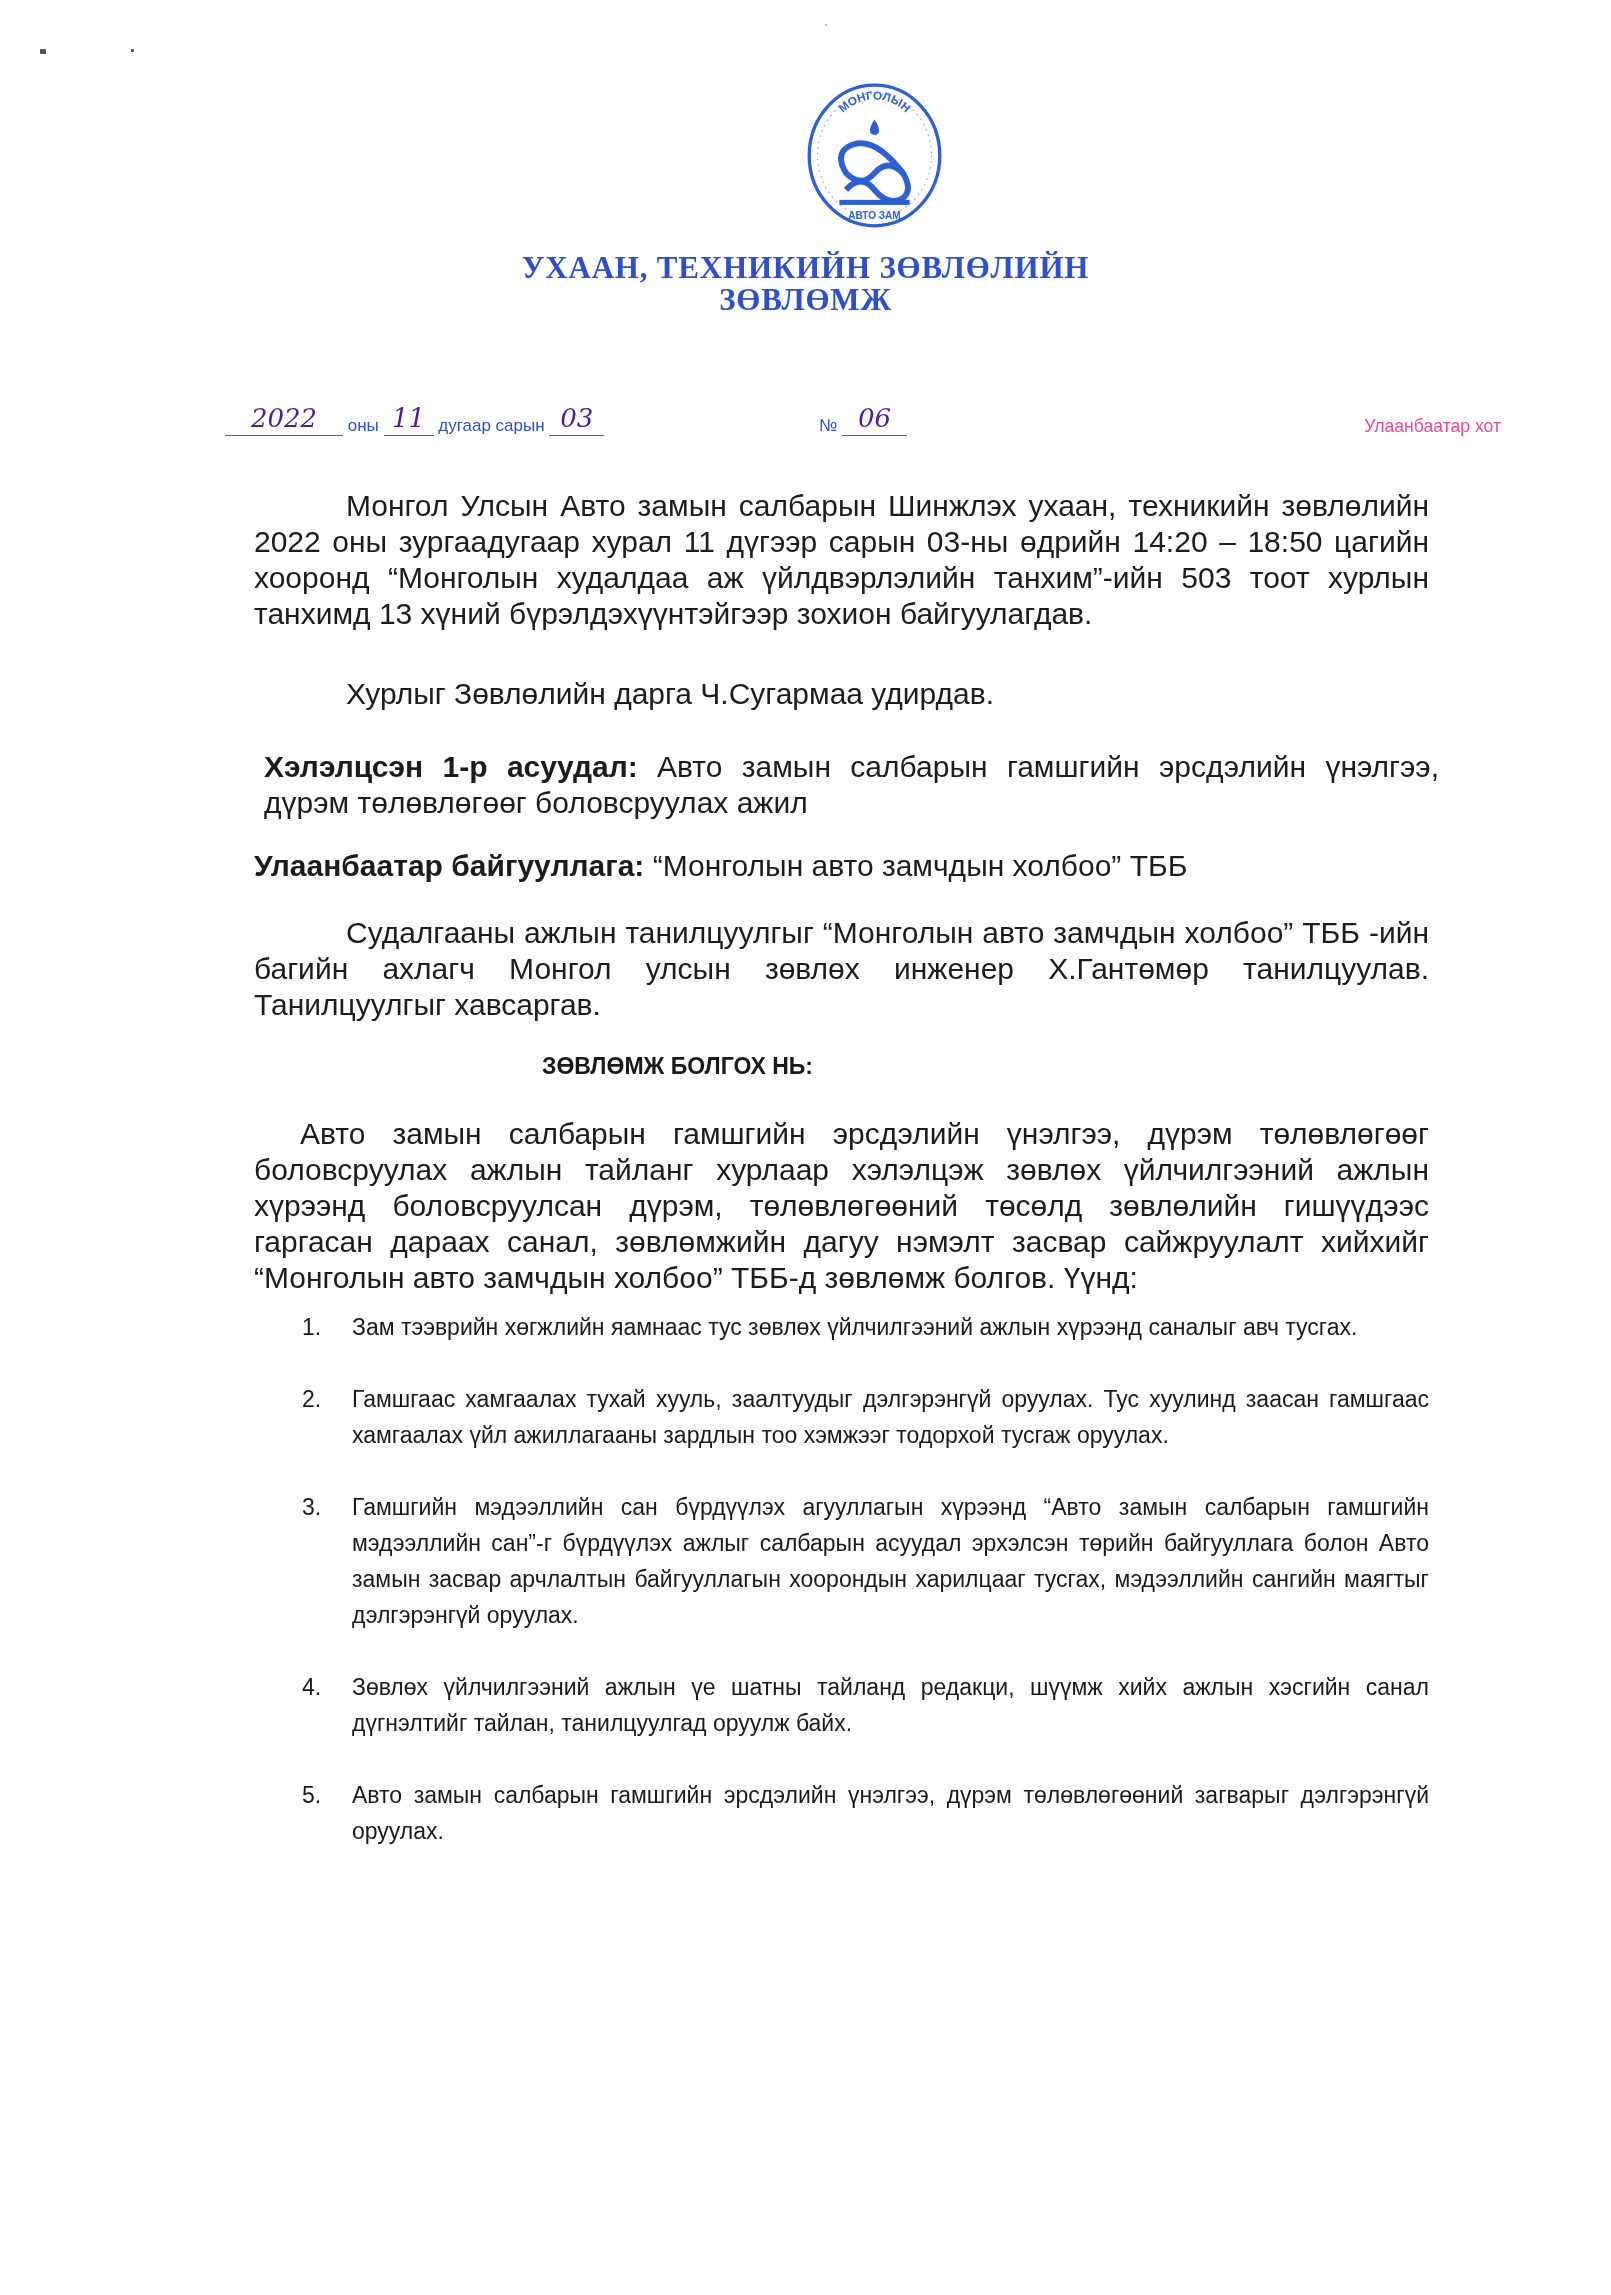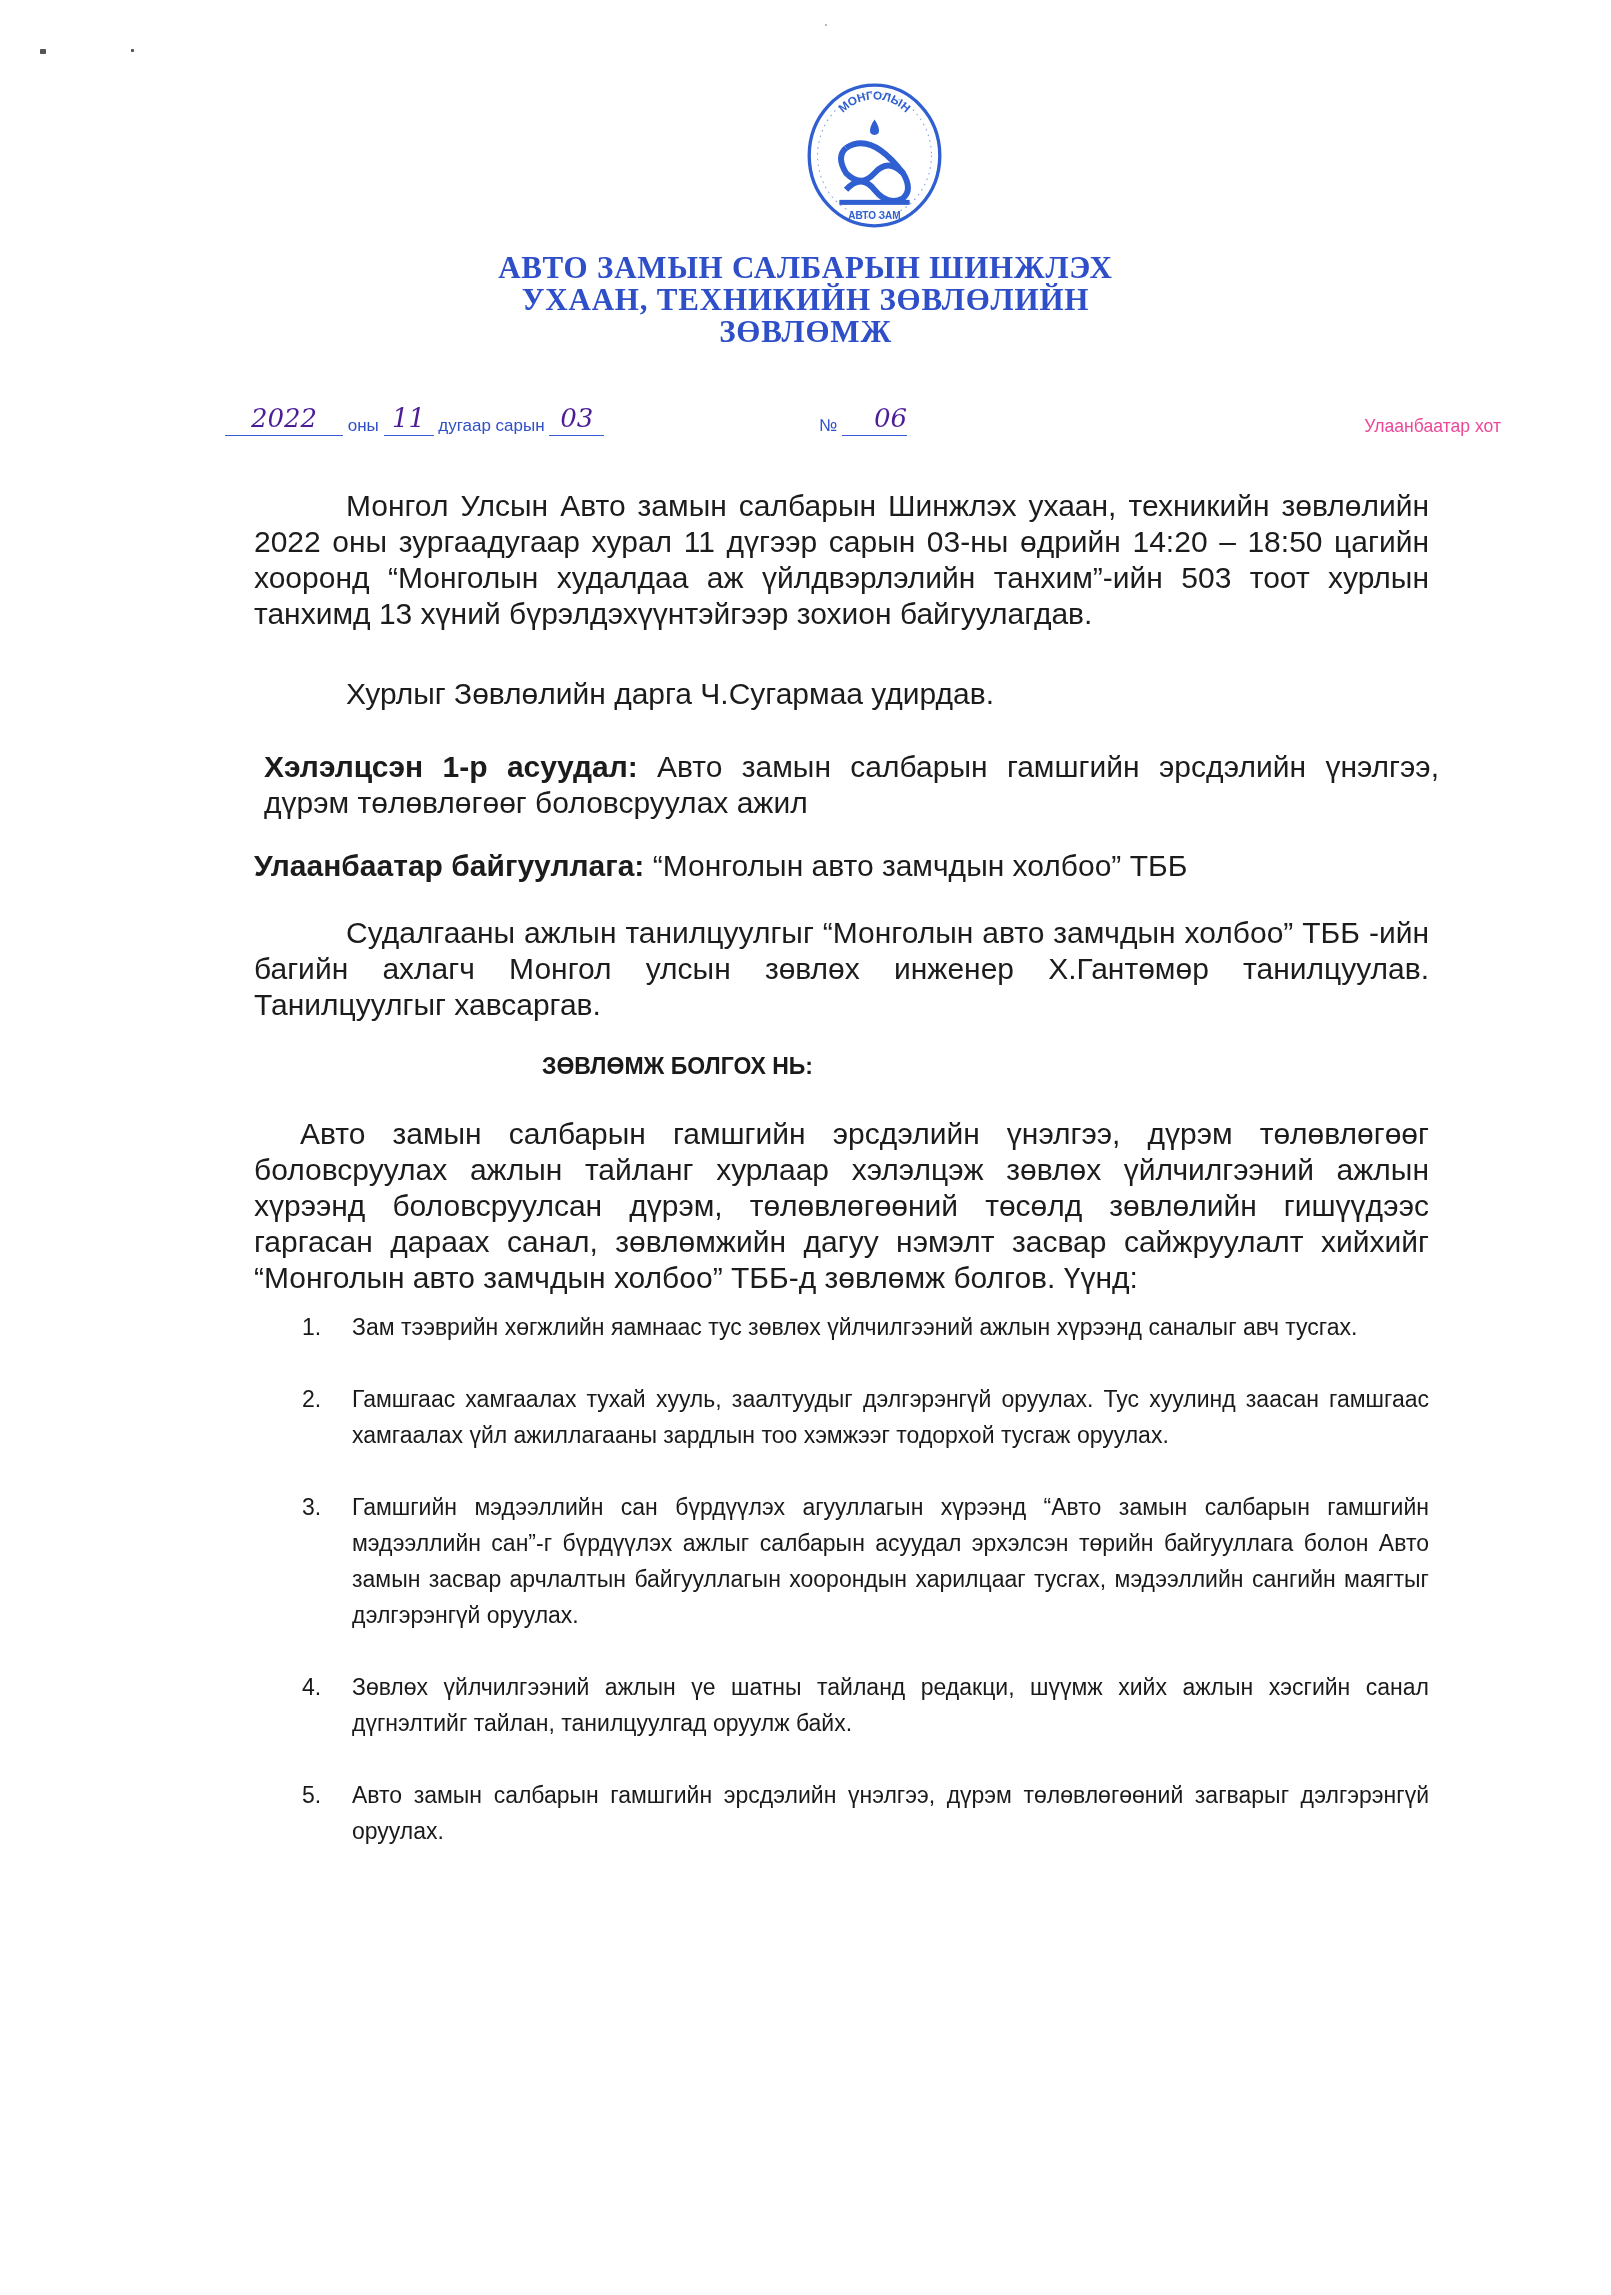--- a/index.html
+++ b/index.html
@@ -51,36 +51,35 @@
     </text>
     <path d="M84 46 q-7 10 -5 16 q5 5 10 0 q2 -6 -5 -16z" fill="#2f5fd0"></path>
     <path d="M50 80 q-12 10 0 30 q18 18 34 0 q16 -18 34 0 q12 20 0 30 q-18 10 -34 -10 q-16 -20 -34 0" fill="none" stroke="#2f5fd0" stroke-width="7"></path>
     <path d="M50 80 q30 -20 68 30" fill="none" stroke="#2f5fd0" stroke-width="7"></path>
     <rect x="42" y="142" width="84" height="6" fill="#2f5fd0"></rect>
     <text x="84" y="165" text-anchor="middle" font-family="Liberation Sans, sans-serif" font-weight="bold" font-size="12" fill="#2f5fd0">АВТО ЗАМ</text>
   </svg>
 </div>
 
 <div class="title">
-  <div>АВТО ЗАМЫН САЛБАРЫН ШИНЖЛЭХ</div>
   <div>УХААН, ТЕХНИКИЙН ЗӨВЛӨЛИЙН</div>
   <div>ЗӨВЛӨМЖ</div>
 </div>
 
 <div class="dateline">
   <div class="dl-part" style="left:0;">
     <span class="hw" style="width:118px;">2022</span>
     <span class="lbl">оны</span>
     <span class="hw" style="width:50px;">11</span>
     <span class="lbl">дугаар сарын</span>
     <span class="hw" style="width:55px;">03</span>
   </div>
   <div class="dl-part" style="left:594px;">
     <span class="lbl">№</span>
-    <span class="hw" style="width:65px;text-align:right;">06</span>
+    <span class="hw" style="width:65px;">06</span>
   </div>
   <div class="city">Улаанбаатар хот</div>
 </div>
 
 <p class="body indent" style="top:488px;margin:0;">Монгол Улсын Авто замын салбарын Шинжлэх ухаан, техникийн зөвлөлийн 2022 оны зургаадугаар хурал 11 дүгээр сарын 03-ны өдрийн 14:20 – 18:50 цагийн хооронд “Монголын худалдаа аж үйлдвэрлэлийн танхим”-ийн 503 тоот хурлын танхимд 13 хүний бүрэлдэхүүнтэйгээр зохион байгуулагдав.</p>
 <p class="body indent" style="top:676px;margin:0;">Хурлыг Зөвлөлийн дарга Ч.Сугармаа удирдав.</p>
 
 <p class="body" style="top:739px;margin:10px;">
   <span class="b">Хэлэлцсэн 1-р асуудал:</span><span> Авто замын салбарын гамшгийн эрсдэлийн үнэлгээ, дүрэм төлөвлөгөөг боловсруулах ажил</span>
 </p>

